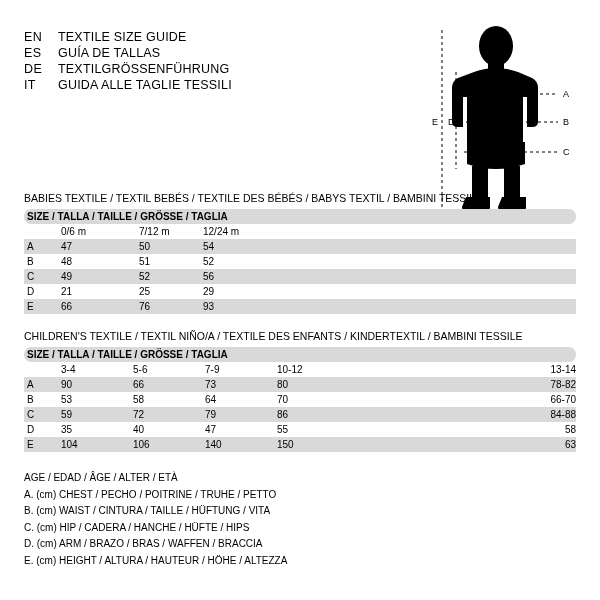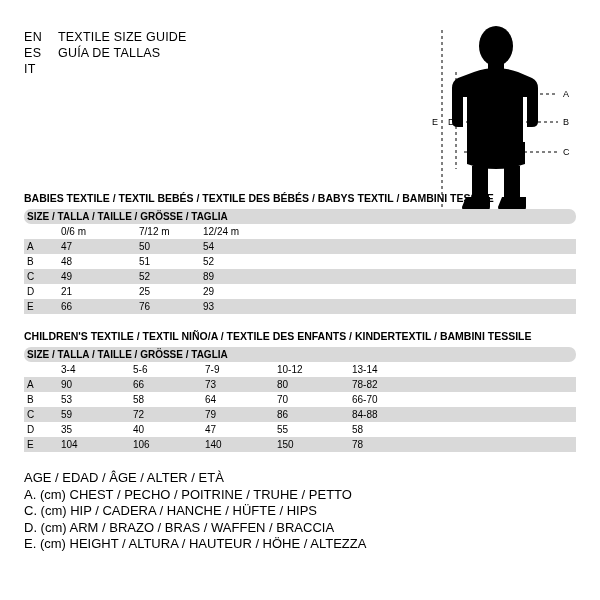--- a/index.html
+++ b/index.html
@@ -50,21 +50,21 @@
   .figure-wrap svg { display: block; }
 
   
   .section {
     position: absolute;
     left: 24px;
     width: 552px;
   }
   .section-title {
     font-size: 10.5px;
-    font-weight: bold;
+    font-weight: normal;
     margin-bottom: 5px;
   }
   table {
     border-collapse: collapse;
     width: 100%;
     font-size: 10px;
   }
   table td, table th {
     text-align: left;
     font-weight: normal;
@@ -87,47 +87,52 @@
   .tb .c1 { width: 78px; }
   .tb .c2 { width: 64px; }
   .tb .c3 { width: auto; }
 
   
   .tk .c0 { width: 34px; padding-left: 3px; }
   .tk .c1 { width: 72px; }
   .tk .c2 { width: 72px; }
   .tk .c3 { width: 72px; }
   .tk .c4 { width: 75px; }
-  .tk .c5 { width: auto; }
+  .tk .c5 { width: auto; text-align: right; }
 
   
   .legend {
     position: absolute;
     left: 24px;
     top: 470px;
     width: 400px;
-    font-size: 13px;
+    font-size: 10px;
     line-height: 16.5px;
   }
   .legend div { white-space: nowrap; }
 </style>
 </head>
 <body>
 
 <div class="titles">
   <div class="title-row">
     <span class="title-lang">EN</span>
     <span class="title-text">TEXTILE SIZE GUIDE</span>
   </div>
   <div class="title-row">
     <span class="title-lang">ES</span>
     <span class="title-text">GUÍA DE TALLAS</span>
   </div>
   <div class="title-row">
+    <span class="title-lang">DE</span>
+    <span class="title-text">TEXTILGRÖßENFÜHRUNG</span>
+  </div>
+  <div class="title-row">
     <span class="title-lang">IT</span>
+    <span class="title-text">GUIDA ALLE TAGLIE TESSILI</span>
   </div>
 </div>
 
 <div class="figure-wrap">
   <svg width="160" height="195" viewBox="0 0 160 195" xmlns="http://www.w3.org/2000/svg">
 
     <g fill="#000000">
 
       <ellipse cx="66" cy="22" rx="17" ry="20"></ellipse>
 
@@ -184,21 +189,21 @@
       <tr>
         <td class="c0">B</td>
         <td class="c1">48</td>
         <td class="c2">51</td>
         <td class="c3">52</td>
       </tr>
       <tr class="shaded">
         <td class="c0">C</td>
         <td class="c1">49</td>
         <td class="c2">52</td>
-        <td class="c3">89</td>
+        <td class="c3">56</td>
       </tr>
       <tr>
         <td class="c0">D</td>
         <td class="c1">21</td>
         <td class="c2">25</td>
         <td class="c3">29</td>
       </tr>
       <tr class="shaded">
         <td class="c0">E</td>
         <td class="c1">66</td>
@@ -255,25 +260,26 @@
         <td class="c3">47</td>
         <td class="c4">55</td>
         <td class="c5">58</td>
       </tr>
       <tr class="shaded">
         <td class="c0">E</td>
         <td class="c1">104</td>
         <td class="c2">106</td>
         <td class="c3">140</td>
         <td class="c4">150</td>
-        <td class="c5">78</td>
+        <td class="c5">63</td>
       </tr>
     </tbody>
   </table>
 </div>
 
 <div class="legend">
   <div>AGE / EDAD / ÂGE / ALTER / ETÀ</div>
   <div>A. (cm) CHEST / PECHO / POITRINE / TRUHE / PETTO</div>
+  <div>B. (cm) WAIST / CINTURA / TAILLE / HÜFTUNG / VITA</div>
   <div>C. (cm) HIP / CADERA / HANCHE / HÜFTE / HIPS</div>
   <div>D. (cm) ARM / BRAZO / BRAS / WAFFEN / BRACCIA</div>
   <div>E. (cm) HEIGHT / ALTURA / HAUTEUR / HÖHE / ALTEZZA</div>
 </div>
 
 </body></html>

